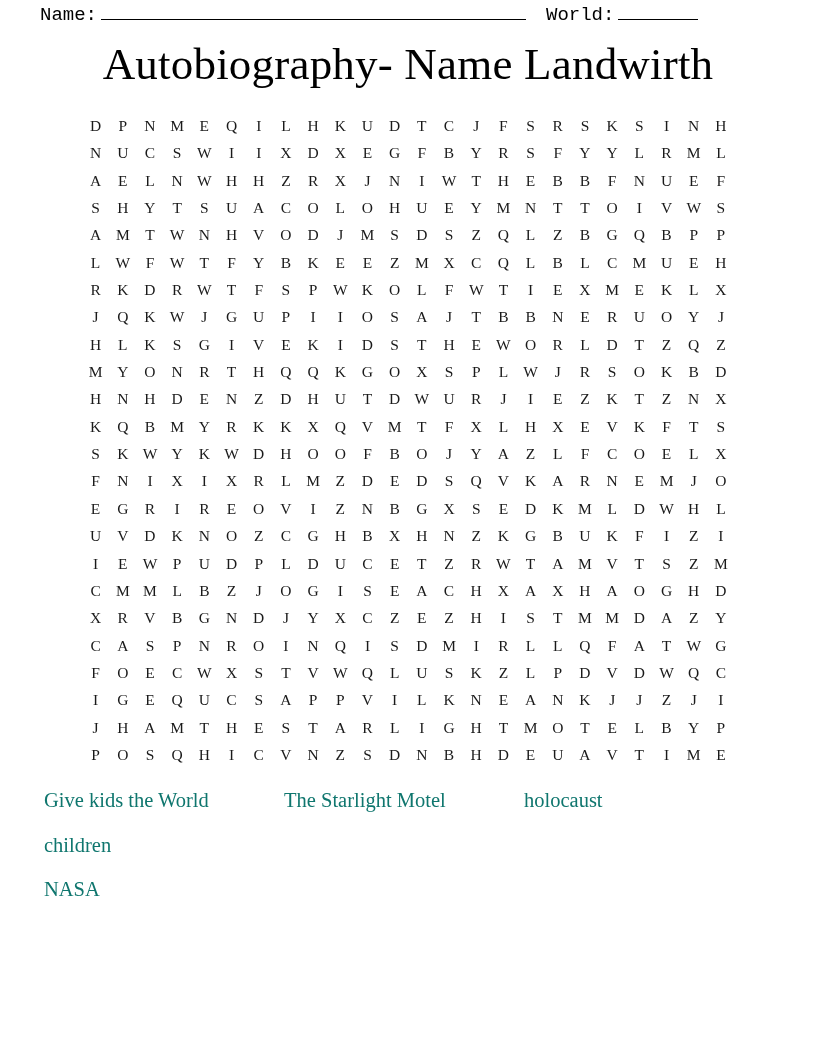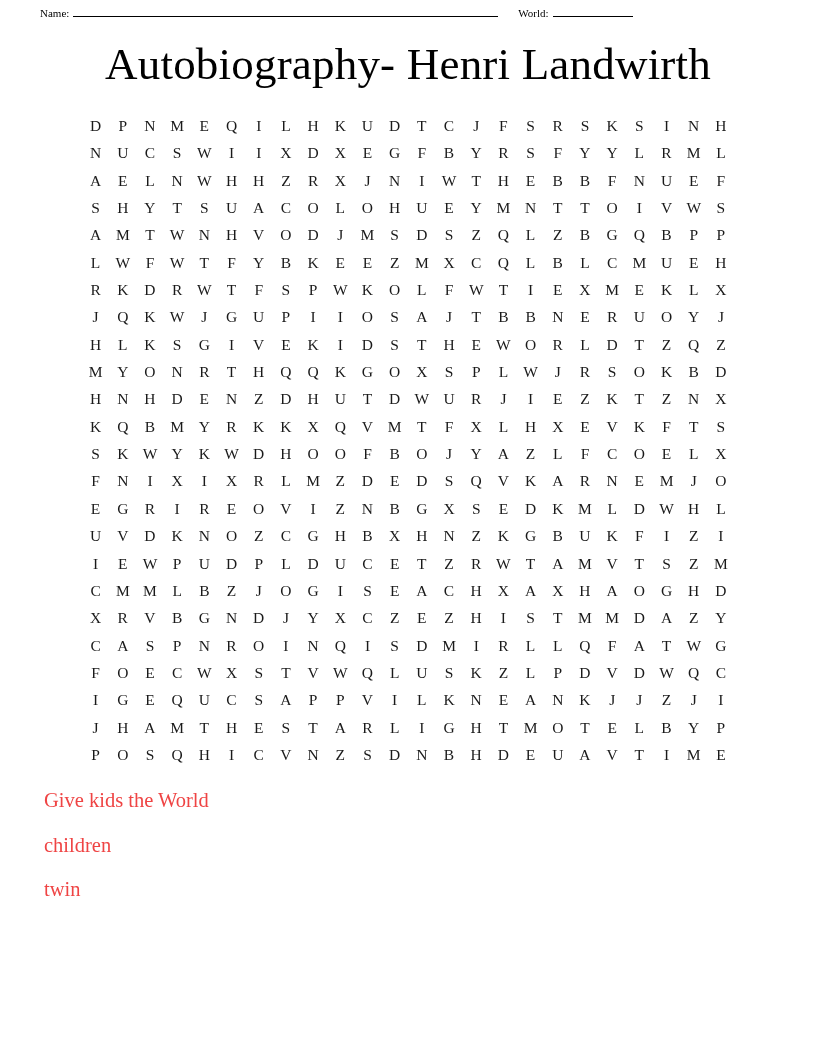--- a/index.html
+++ b/index.html
@@ -26,22 +26,22 @@
     width: 816px;
     height: 26px;
     display: flex;
     align-items: baseline;
     padding: 4px 40px 0 40px;
     font-family: "Liberation Sans", "DejaVu Sans", sans-serif;
     font-size: 14.5px;
     white-space: nowrap;
   }
   .nd-label {
-    font-family: Liberation Serif, serif;
-    font-size: 11px;
+    font-family: Liberation Mono, monospace;
+    font-size: 19px;
     letter-spacing: 0px;
   }
   .nd-rule {
     display: inline-block;
     border-bottom: 1px solid #000;
     height: 13px;
     margin: 0 2px 0 4px;
   }
   .nd-rule.name-rule { width: 425px; }
   .nd-rule.date-rule { width: 80px; }
@@ -94,37 +94,37 @@
   .word-row {
     display: grid;
     grid-template-columns: 240px 240px 220px;
     height: 44.5px;
     align-items: center;
   }
   .word-item {
     font-family: "Liberation Serif", "DejaVu Serif", serif;
     font-size: 20.5px;
     line-height: 24px;
-    color: #ef4444;
+    color: #0f766e;
     white-space: nowrap;
   }
   .word-item.empty { visibility: hidden; }
 </style>
 </head>
 <body>
 
 <div class="name-date-row">
   <span class="nd-label">Name:</span>
   <span class="nd-rule name-rule"></span>
   <span class="nd-spacer"></span>
   <span class="nd-label">World:</span>
   <span class="nd-rule date-rule"></span>
 </div>
 
-<div class="puzzle-title">Autobiography- Henri Landwirth</div>
+<div class="puzzle-title">Autobiography- Name Landwirth</div>
 
 <div class="grid-wrap">
     <div class="grid-row">
       <div class="grid-cell">D</div>
       <div class="grid-cell">P</div>
       <div class="grid-cell">N</div>
       <div class="grid-cell">M</div>
       <div class="grid-cell">E</div>
       <div class="grid-cell">Q</div>
       <div class="grid-cell">I</div>
@@ -742,20 +742,22 @@
       <div class="grid-cell">T</div>
       <div class="grid-cell">I</div>
       <div class="grid-cell">M</div>
       <div class="grid-cell">E</div>
     </div>
   </div>
 
 <div class="word-list">
     <div class="word-row">
       <div class="word-item">Give kids the World</div>
+      <div class="word-item">The Starlight Motel</div>
+      <div class="word-item">holocaust</div>
     </div>
     <div class="word-row">
       <div class="word-item">children</div>
     </div>
     <div class="word-row">
-      <div class="word-item">twin</div>
+      <div class="word-item">NASA</div>
     </div>
   </div>
 
 </body></html>

